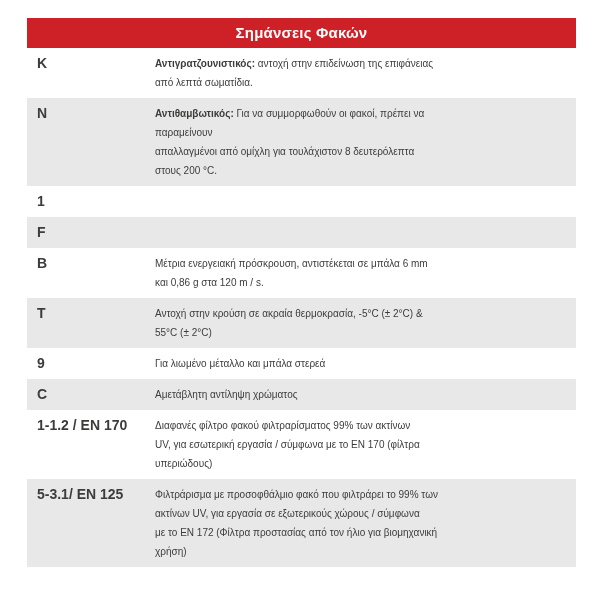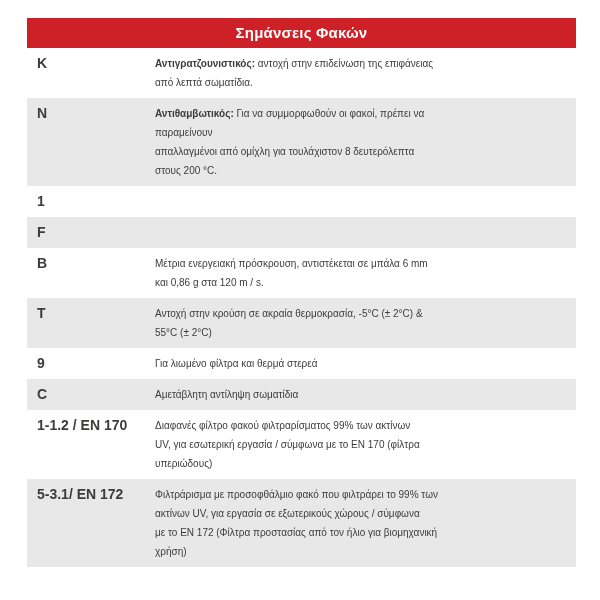--- a/index.html
+++ b/index.html
@@ -94,37 +94,37 @@
   </div>
 
   <div class="row">
     <div class="cell code">T</div>
     <div class="cell desc"><span class="lead"></span><span>Αντοχή στην κρούση σε ακραία θερμοκρασία, -5°C (± 2°C) &amp;
 55°C (± 2°C)</span></div>
   </div>
 
   <div class="row">
     <div class="cell code">9</div>
-    <div class="cell desc"><span class="lead"></span><span>Για λιωμένο φίλτρα και θερμά στερεά</span></div>
+    <div class="cell desc"><span class="lead"></span><span>Για λιωμένο μέταλλο και μπάλα στερεά</span></div>
   </div>
 
   <div class="row">
     <div class="cell code">C</div>
-    <div class="cell desc"><span class="lead"></span><span>Αμετάβλητη αντίληψη σωματίδια</span></div>
+    <div class="cell desc"><span class="lead"></span><span>Αμετάβλητη αντίληψη χρώματος</span></div>
   </div>
 
   <div class="row">
     <div class="cell code">1-1.2 / EN 170</div>
     <div class="cell desc"><span class="lead"></span><span>Διαφανές φίλτρο φακού φιλτραρίσματος 99% των ακτίνων
 UV, για εσωτερική εργασία / σύμφωνα με το EN 170 (φίλτρα
 υπεριώδους)</span></div>
   </div>
 
   <div class="row">
-    <div class="cell code">5-3.1/ EN 172</div>
+    <div class="cell code">5-3.1/ EN 125</div>
     <div class="cell desc"><span class="lead"></span><span>Φιλτράρισμα με προσοφθάλμιο φακό που φιλτράρει το 99% των
 ακτίνων UV, για εργασία σε εξωτερικούς χώρους / σύμφωνα
 με το EN 172 (Φίλτρα προστασίας από τον ήλιο για βιομηχανική
 χρήση)</span></div>
   </div>
 </div>
   </div>
 </div>
 
 </body></html>

